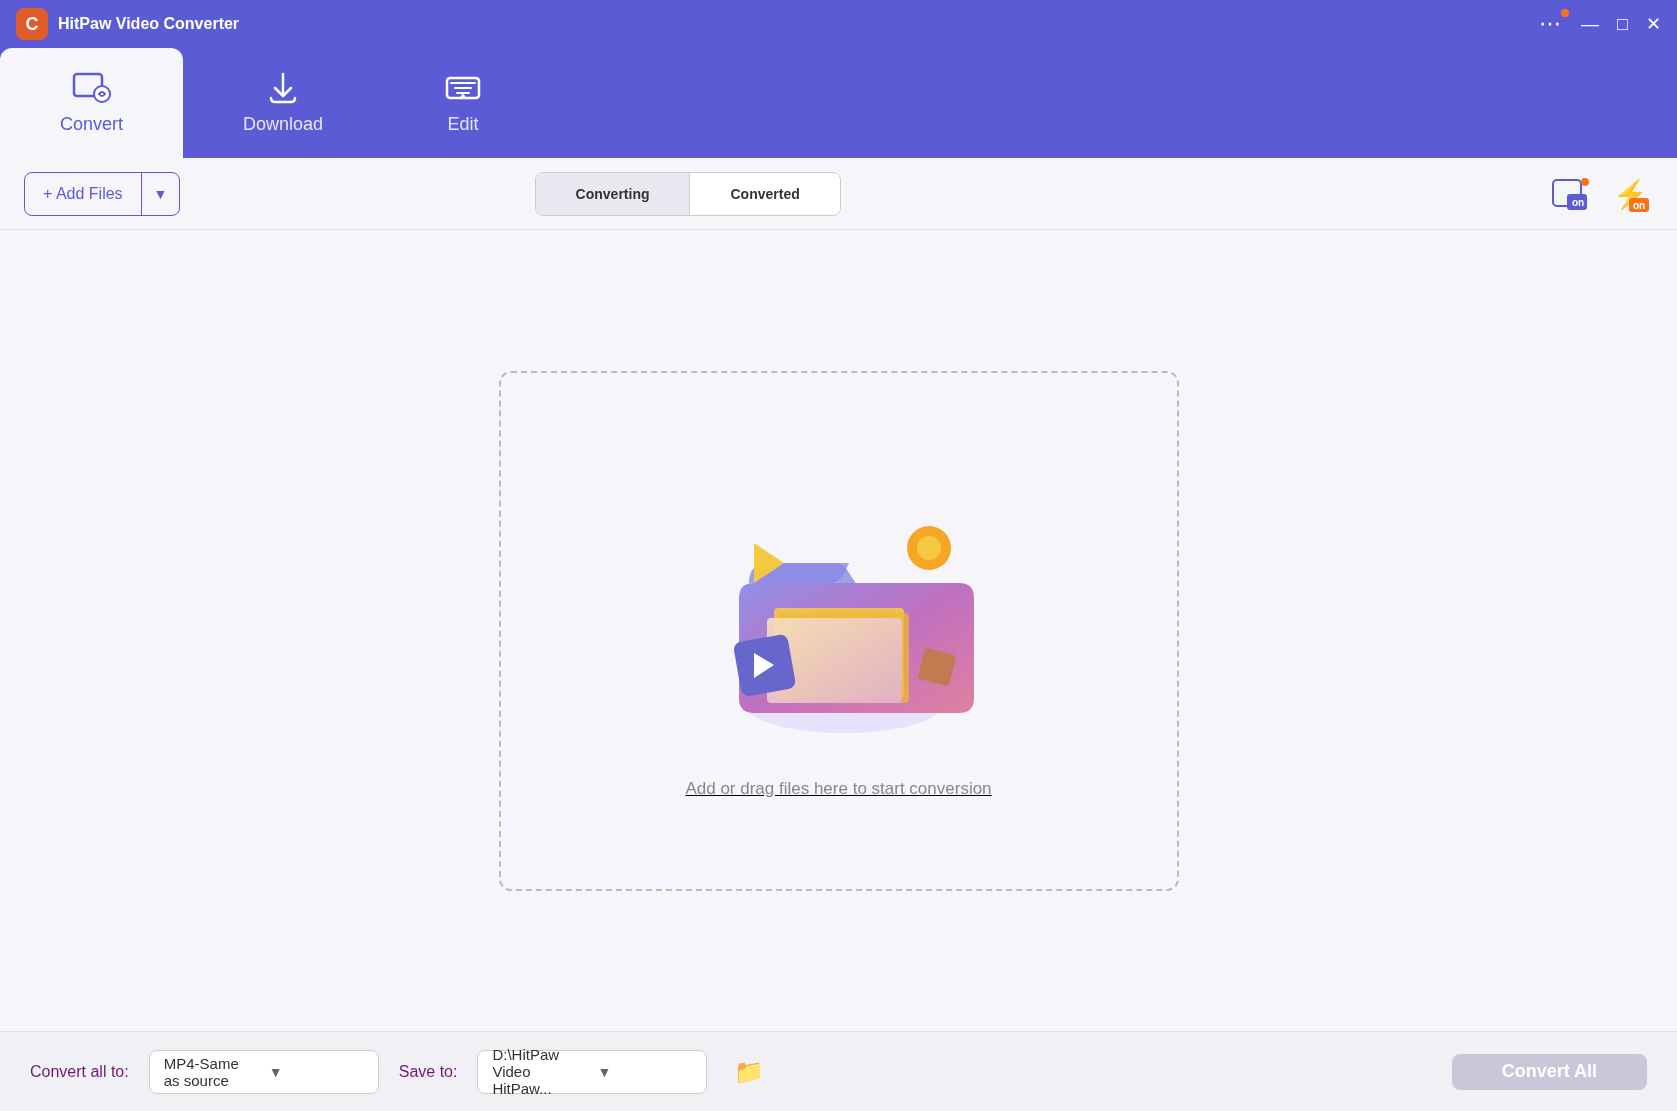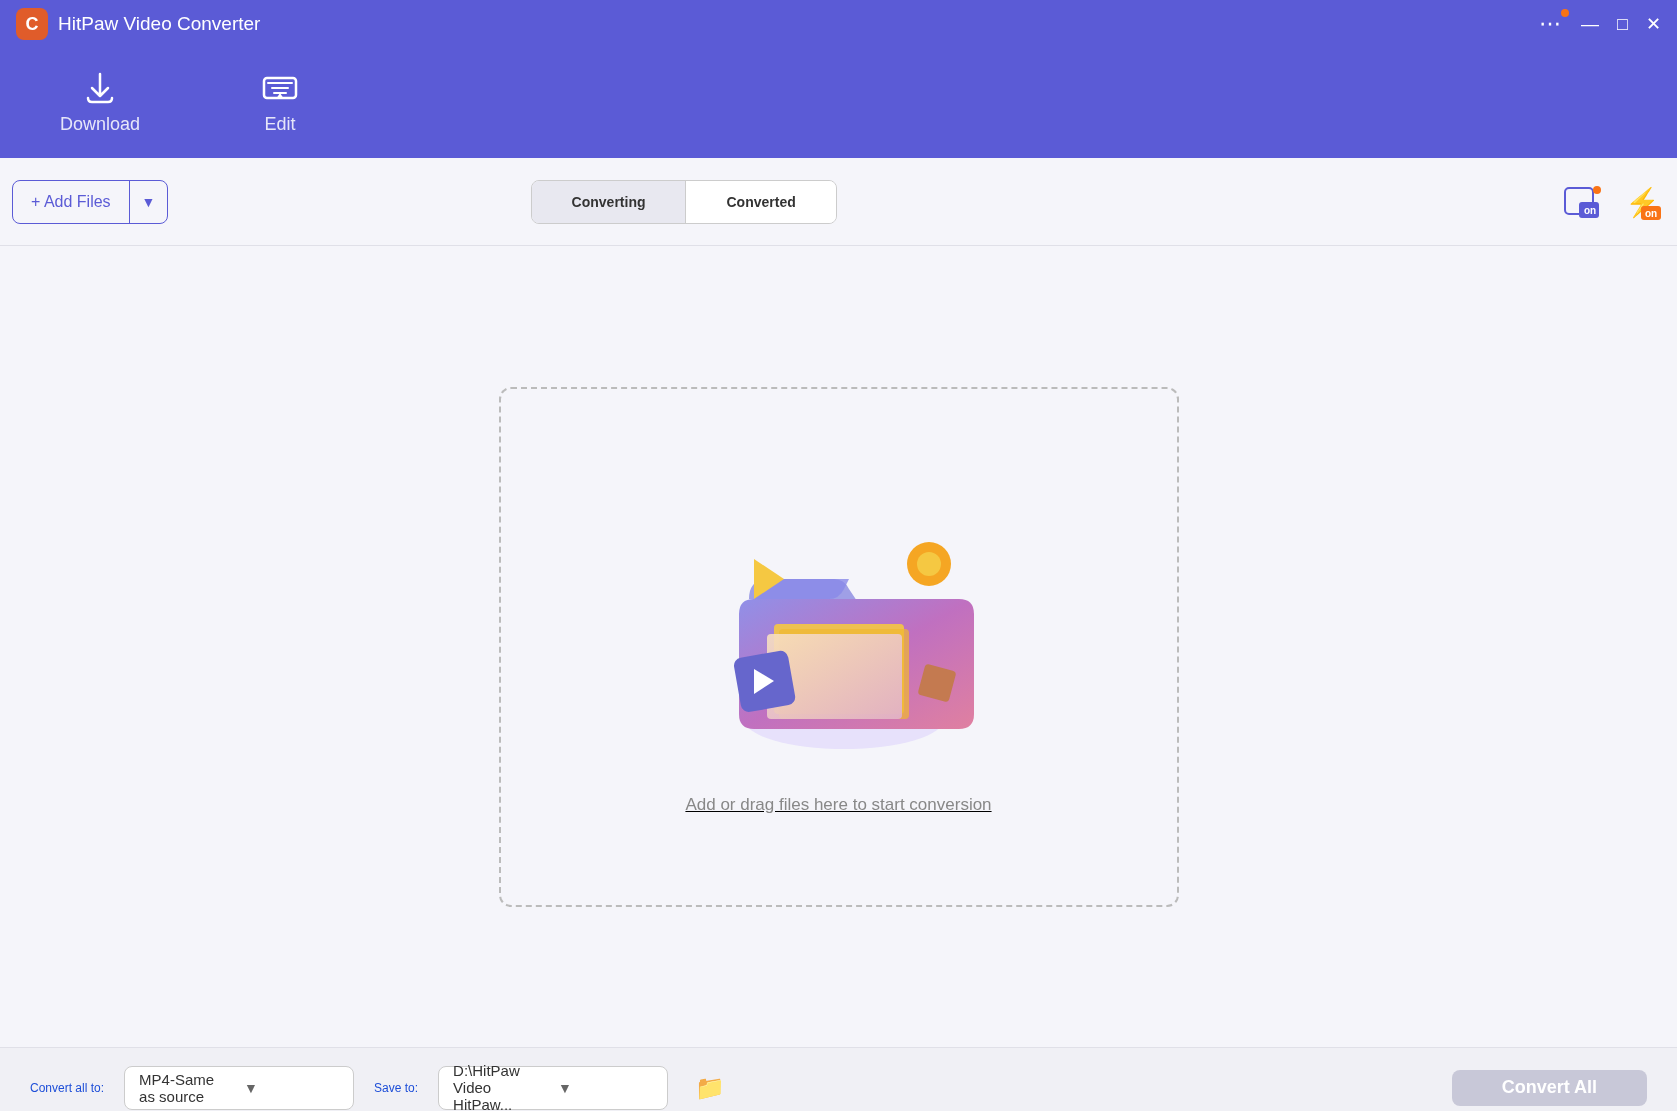--- a/index.html
+++ b/index.html
@@ -28,22 +28,22 @@
       border-radius: 8px;
       display: flex;
       align-items: center;
       justify-content: center;
       font-weight: bold;
       font-size: 18px;
       color: white;
       margin-right: 10px;
     }
     .titlebar-title {
-      font-size: 19px;
-      font-weight: 400;
+      font-size: 16px;
+      font-weight: 700;
       flex: 1;
     }
     .titlebar-controls {
       display: flex;
       gap: 18px;
       align-items: center;
     }
     .titlebar-controls span {
       font-size: 18px;
       cursor: pointer;
@@ -93,24 +93,24 @@
       border-radius: 12px 12px 0 0;
     }
     .nav-tab svg {
       width: 40px;
       height: 40px;
     }
 
     
     .toolbar {
       background: #f5f5fa;
-      height: 88px;
-      display: flex;
-      align-items: center;
-      padding: 0 12px;
+      height: 72px;
+      display: flex;
+      align-items: center;
+      padding: 0 24px;
       border-bottom: 1px solid #e0e0e8;
       justify-content: center;
     }
     .add-files-btn {
       display: flex;
       align-items: center;
       border: 1.5px solid #5b5bd6;
       border-radius: 8px;
       overflow: hidden;
       height: 44px;
@@ -202,22 +202,22 @@
     .bottom-bar {
       background: #f0f0f5;
       height: 80px;
       display: flex;
       align-items: center;
       padding: 0 30px;
       border-top: 1px solid #e0e0e8;
       gap: 20px;
     }
     .bottom-label {
-      font-size: 12px;
-      color: #1d4ed8;
+      font-size: 16px;
+      color: #701a75;
       white-space: nowrap;
     }
     .bottom-select {
       display: flex;
       align-items: center;
       border: 1.5px solid #ccc;
       border-radius: 8px;
       height: 44px;
       padding: 8px 14px;
       background: #fff;
@@ -272,20 +272,29 @@
   <div class="titlebar-controls">
     <span class="title-dots" style="font-size:22px;">⋯</span>
     <span>—</span>
     <span>□</span>
     <span>✕</span>
   </div>
 </div>
 
 <div class="nav-tabs">
 
+  <div class="nav-tab active">
+    <svg viewBox="0 0 40 40" fill="none">
+      <rect x="2" y="6" width="28" height="22" rx="3" stroke="#5b5bd6" stroke-width="2.5" fill="none"></rect>
+      <circle cx="30" cy="26" r="8" fill="white" stroke="#5b5bd6" stroke-width="2"></circle>
+      <path d="M27 26 Q30 22 33 26" stroke="#5b5bd6" stroke-width="1.8" fill="none" stroke-linecap="round"></path>
+      <path d="M27 26 Q30 30 33 26" stroke="#5b5bd6" stroke-width="1.8" fill="none" stroke-linecap="round"></path>
+    </svg>
+    <span>Convert</span>
+  </div>
 
   <div class="nav-tab">
     <svg viewBox="0 0 40 40" fill="none">
       <path d="M20 6 L20 26 M12 20 L20 28 L28 20" stroke="white" stroke-width="2.5" stroke-linecap="round" stroke-linejoin="round"></path>
       <path d="M8 30 Q8 34 12 34 L28 34 Q32 34 32 30" stroke="white" stroke-width="2.5" fill="none" stroke-linecap="round"></path>
     </svg>
     <span>Download</span>
   </div>
 
   <div class="nav-tab">

